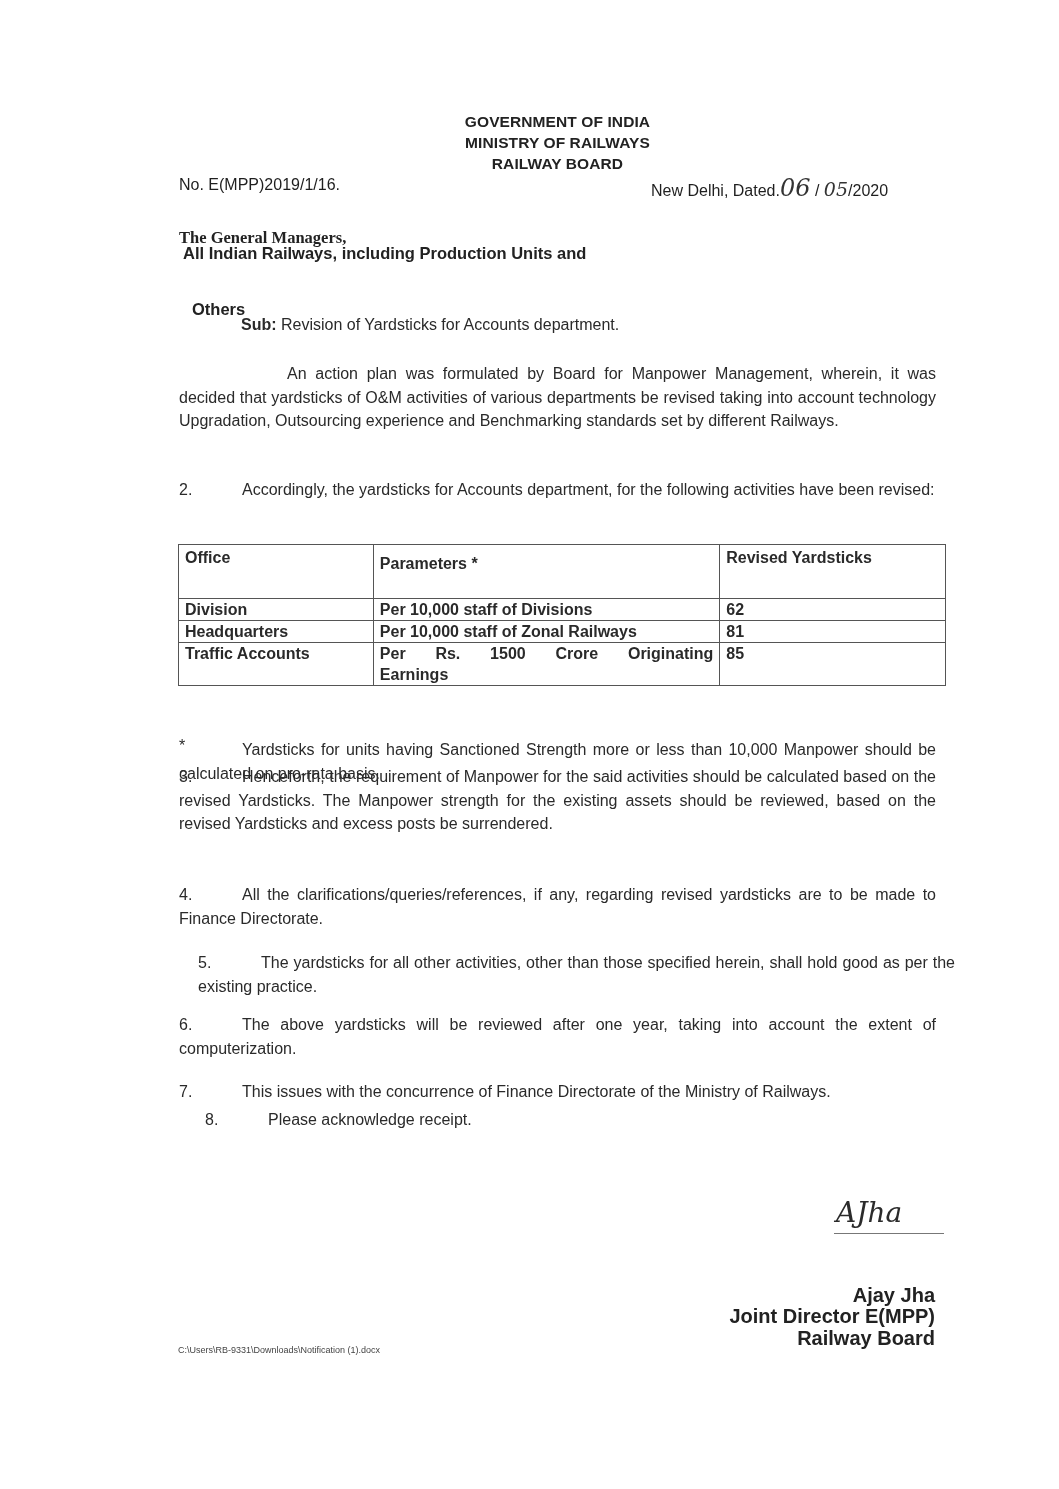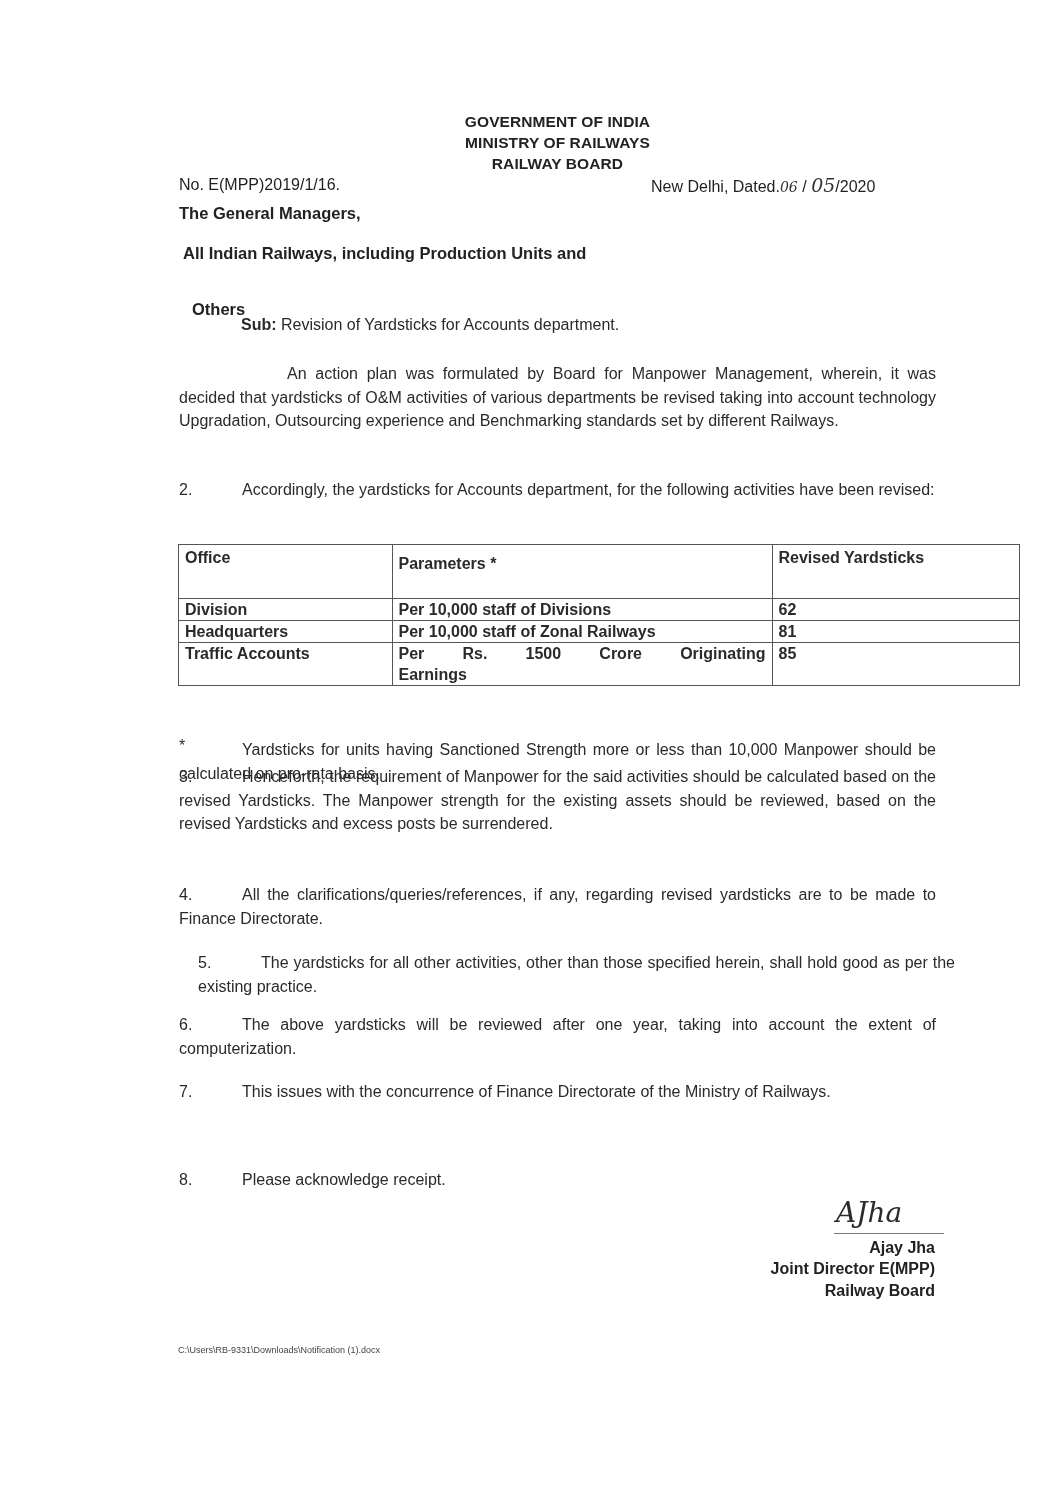--- a/index.html
+++ b/index.html
@@ -7,51 +7,51 @@
     width: 1059px; height: 1489px; position: relative; overflow: hidden;
     font-family: "Liberation Sans", sans-serif; color: #1f1f1f;
   }
   .abs { position: absolute; }
   .hdr { left: 0; width: 1115px; text-align: center; font-weight: bold; font-size: 15.5px; letter-spacing: 0.1px; color: #222; }
   .ref { font-size: 16px; }
   .addr { font-weight: bold; font-size: 16.5px; color: #222; }
   .para { left: 179px; width: 757px; font-size: 16px; line-height: 23.5px; text-align: justify; color: #2a2a2a; }
   .para .num { display: inline-block; width: 63px; }
   .indent { display: inline-block; width: 108px; }
-  .hand { font-family: "DejaVu Serif", serif; font-style: italic; font-size: 14px; color: #333; }
+  .hand { font-family: "DejaVu Serif", serif; font-style: italic; font-size: 24px; color: #333; }
   table.ys {
-    position: absolute; left: 178px; top: 544px; width: 842px;
+    position: absolute; left: 178px; top: 544px; width: 768px;
     border-collapse: collapse; font-size: 16px; color: #2a2a2a;
   }
   table.ys td, table.ys th {
     border: 1px solid #555; padding: 0 6px; vertical-align: top; font-weight: bold; text-align: left;
     line-height: 21px;
   }
   table.ys th { font-weight: bold; height: 45px; padding-top: 2px; }
   table.ys th.params { padding-top: 8px; }
   table.ys td.val, table.ys th.val { text-align: left; }
   table.ys td.justify { text-align: justify; text-align-last: justify; }
   table.ys td.justify span.last { display: block; text-align: left; text-align-last: left; }
-  .sig { font-weight: bold; font-size: 16px; text-align: center; right: 124px; color: #222; line-height: 21px; }
+  .sig { font-weight: bold; font-size: 20px; text-align: center; right: 124px; color: #222; line-height: 21px; margin-top: 48px; }
   .signature { font-family: "DejaVu Serif", serif; font-style: italic; font-size: 28px; color: #2b2b2b; }
   .path { font-size: 9px; color: #444; font-family: "Liberation Sans", sans-serif; }
 </style>
 </head>
 <body>
 
 <div class="abs hdr" style="top:113px;">GOVERNMENT OF INDIA</div>
 <div class="abs hdr" style="top:134px;">MINISTRY OF RAILWAYS</div>
 <div class="abs hdr" style="top:155px;">RAILWAY BOARD</div>
 
 <div class="abs ref" style="left:179px; top:176px;">No. E(MPP)2019/1/16.</div>
 <div class="abs ref" style="left:651px; top:174px; white-space:nowrap;">
   <span>New Delhi, Dated.</span><span class="hand">06</span><span> / </span><span class="hand" style="font-size:19px;">05</span><span>/2020</span>
 </div>
 
-<div class="abs addr" style="left:179px; top:204px;">The General Managers,</div>
+<div class="abs addr" style="left:179px; top:228px;font-family:Liberation Serif, serif;">The General Managers,</div>
 <div class="abs addr" style="left:183px; top:244px;">All Indian Railways, including Production Units and</div>
 <div class="abs addr" style="left:192px; top:268px;margin-top:32px;">Others</div>
 
 <div class="abs" style="left:241px; top:316px; font-size:16px; color:#2a2a2a;">
   <b>Sub:</b><span> Revision of Yardsticks for Accounts department.</span>
 </div>
 
 <div class="abs para" style="top:362px;">
   <span class="indent"></span><span>An action plan was formulated by Board for Manpower Management, wherein, it was decided that yardsticks of O&amp;M activities of various departments be revised taking into account technology Upgradation, Outsourcing experience and Benchmarking standards set by different Railways.</span>
 </div>
@@ -110,21 +110,21 @@
 </div>
 
 <div class="abs para" style="top:1013px;">
   <span class="num">6.</span><span>The above yardsticks will be reviewed after one year, taking into account the extent of computerization.</span>
 </div>
 
 <div class="abs para" style="top:1080px;">
   <span class="num">7.</span><span>This issues with the concurrence of Finance Directorate of the Ministry of Railways.</span>
 </div>
 
-<div class="abs para" style="top:1168px;">
+<div class="abs para" style="top:1108px;margin-left:26px;">
   <span class="num">8.</span><span>Please acknowledge receipt.</span>
 </div>
 
 <div class="abs signature" style="left:836px; top:1196px;">AJha</div>
 <div class="abs" style="left:834px; top:1233px; width:110px; height:1px; background:#777;"></div>
 <div class="abs sig" style="top:1237px;">Ajay Jha</div>
 <div class="abs sig" style="top:1258px;">Joint Director E(MPP)</div>
 <div class="abs sig" style="top:1280px;">Railway Board</div>
 
 <div class="abs path" style="left:178px; top:1345px;">C:\Users\RB-9331\Downloads\Notification (1).docx</div>

